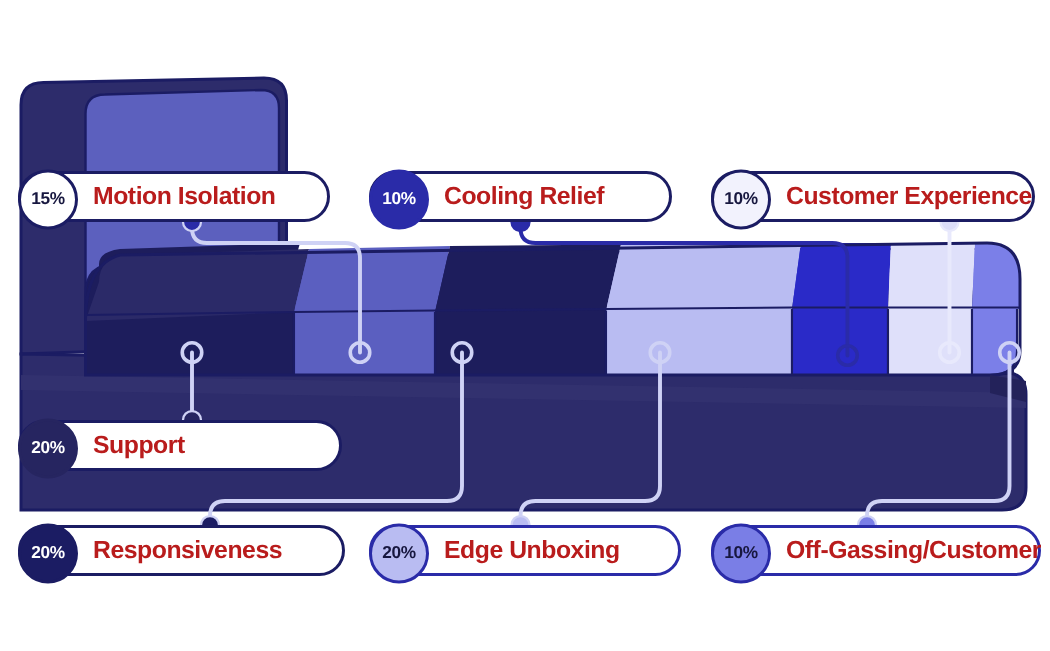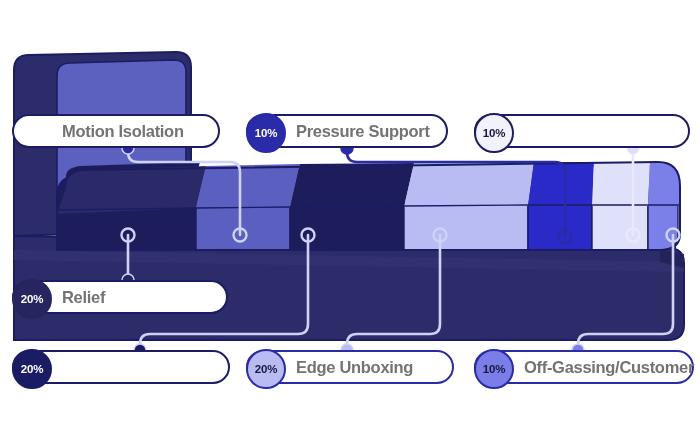--- a/index.html
+++ b/index.html
@@ -34,21 +34,21 @@
     font-size:11.5px;font-weight:700;
     letter-spacing:-.2px;
     box-sizing:border-box;
     z-index:2;
   }
   .pill .txt{
     position:relative;z-index:1;
     margin-left:48px;
     font-size:16.5px;
     font-weight:700;
-    color:#737373;
+    color:#b91c1c;
     letter-spacing:-.3px;
   }
 
   
   .b-white{background:#ffffff;border:2px solid #1b1c63;color:#17173f;}
   .b-indigo{background:#2a2ba8;border:2px solid #2a2ba8;color:#ffffff;}
   .b-pale{background:#f2f2fd;border:2px solid #1b1c63;color:#17173f;}
   .b-navy{background:#262560;border:2px solid #262560;color:#ffffff;}
   .b-darknavy{background:#1b1c63;border:2px solid #1b1c63;color:#ffffff;}
   .b-peri{background:#b9bcf2;border:2px solid #2a2ba8;color:#17173f;}
@@ -123,35 +123,38 @@
         <circle cx="308" cy="235" r="6.5" fill="none" stroke="#cfd2f5" stroke-width="2.4"></circle>
         <circle cx="347" cy="350" r="6" fill="#b9bcf2" stroke="#cfd2f5" stroke-width="1.5"></circle>
         <circle cx="440" cy="235" r="6.5" fill="none" stroke="#cfd2f5" stroke-width="2.4"></circle>
         <circle cx="578" cy="350" r="6" fill="#7a7ee6" stroke="#cfd2f5" stroke-width="1.5"></circle>
         <circle cx="673" cy="235" r="6.5" fill="none" stroke="#cfd2f5" stroke-width="2.4"></circle>
       </g>
   </svg>
 
   <div id="pills">
       <div class="pill " style="left: 12px; top: 114px; width: 208px;">
+        <div class="badge b-white">15%</div>
         <div class="txt">Motion Isolation</div>
       </div>
       <div class="pill " style="left: 246px; top: 114px; width: 202px;">
         <div class="badge b-indigo">10%</div>
-        <div class="txt">Pressure Support</div>
+        <div class="txt">Cooling Relief</div>
       </div>
       <div class="pill " style="left: 474px; top: 114px; width: 216px;">
         <div class="badge b-pale">10%</div>
+        <div class="txt">Customer Experience</div>
       </div>
       <div class="pill " style="left: 12px; top: 280px; width: 216px;">
         <div class="badge b-navy">20%</div>
-        <div class="txt">Relief</div>
+        <div class="txt">Support</div>
       </div>
       <div class="pill " style="left: 12px; top: 350px; width: 218px;">
         <div class="badge b-darknavy">20%</div>
+        <div class="txt">Responsiveness</div>
       </div>
       <div class="pill soft" style="left: 246px; top: 350px; width: 208px;">
         <div class="badge b-peri">20%</div>
         <div class="txt">Edge Unboxing</div>
       </div>
       <div class="pill soft" style="left: 474px; top: 350px; width: 220px;">
         <div class="badge b-peri2">10%</div>
         <div class="txt">Off-Gassing/Customer</div>
       </div>
     </div>

